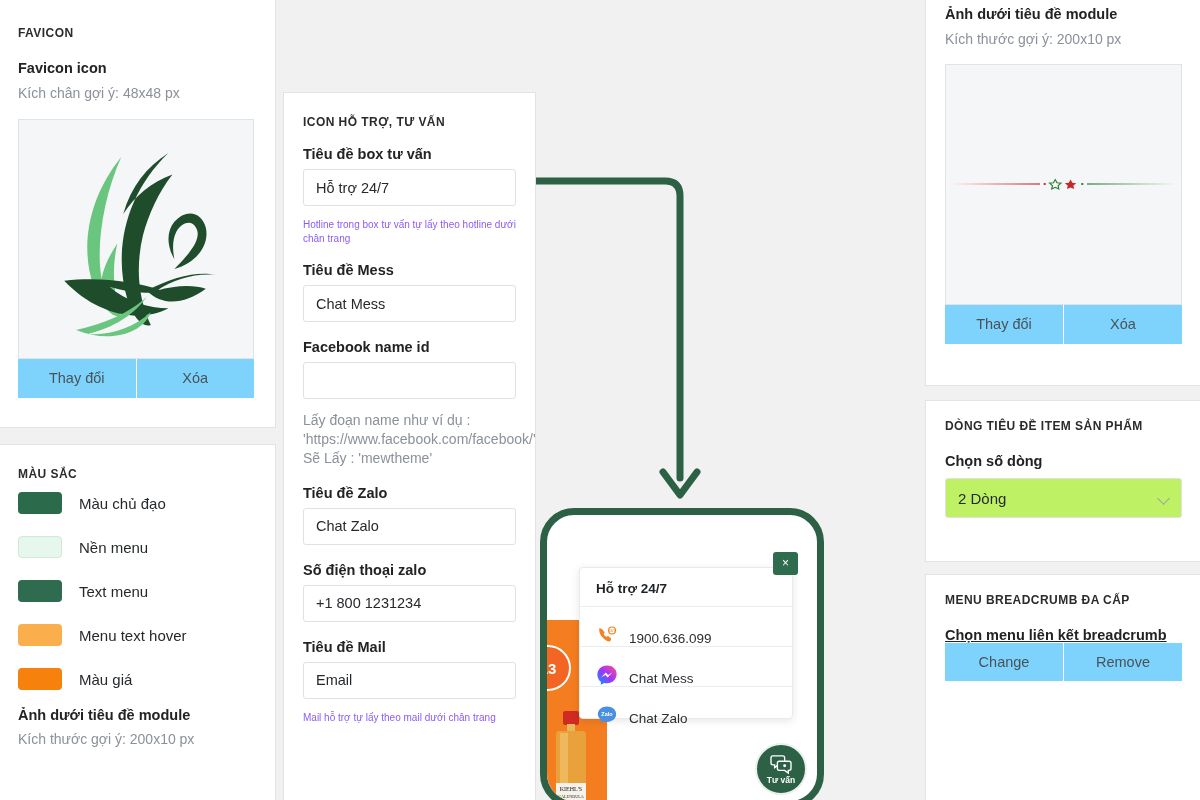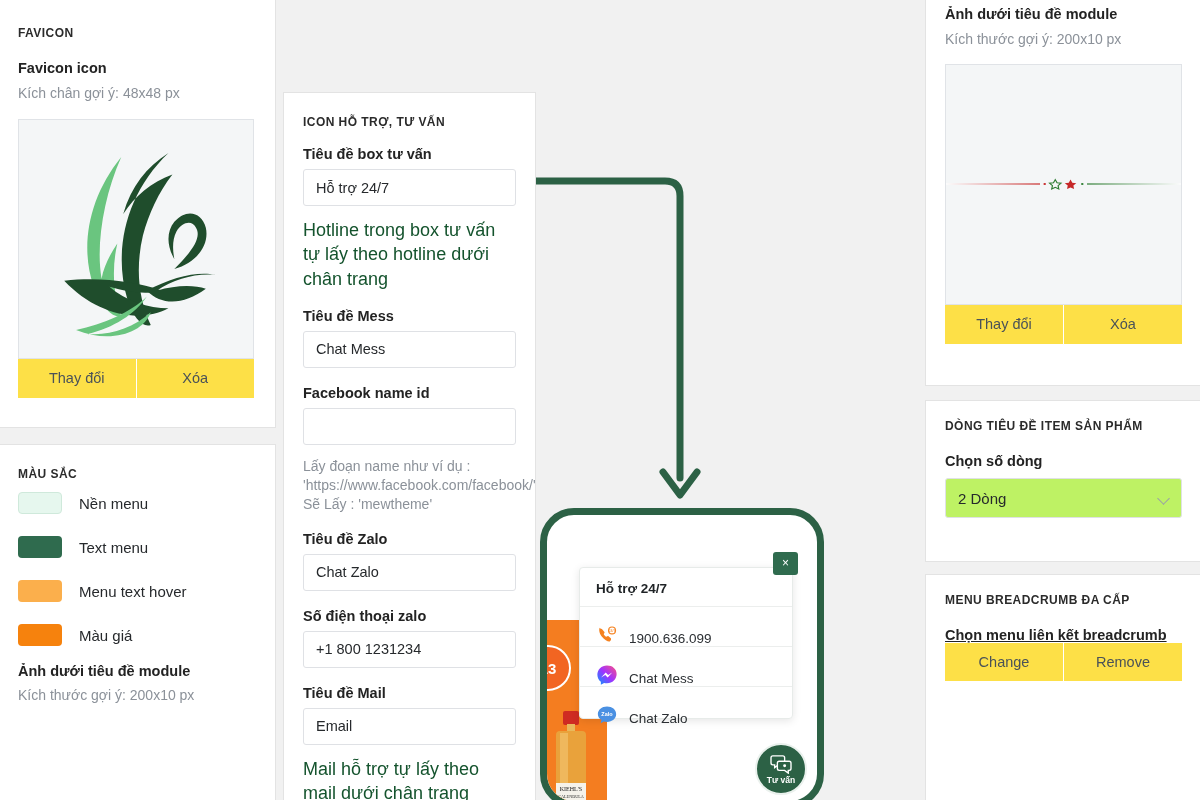--- a/index.html
+++ b/index.html
@@ -21,37 +21,37 @@
     font-size: 12px; font-weight: 700; letter-spacing: .45px;
     color: #2b2b2b; text-transform: uppercase;
   }
   .field-label {
     font-size: 14.5px; font-weight: 700; color: #232323;
   }
   .hint {
     font-size: 14px; color: #8b9199; line-height: 1.35;
   }
   .note {
-    font-size: 18px; color: #14532d; line-height: 1.35;
+    font-size: 10px; color: #8b5cf6; line-height: 1.35;
   }
   .txtinput {
     width: 100%; height: 37px;
     border: 1px solid #dfe1e5; border-radius: 3px;
     background: #fff; padding: 0 12px;
     font-family: "Liberation Sans", sans-serif;
     font-size: 14.5px; color: #26292c; outline: none;
   }
   .txtinput::placeholder { color: #9aa0a6; }
 
   
   .imgframe {
     border: 1px solid #e0e3e7; background: #f4f6f7;
     position: relative; overflow: hidden;
   }
-  .btnbar { display: flex; background: #fde047; }
+  .btnbar { display: flex; background: #7dd3fc; }
   .btnbar button {
     flex: 1 1 50%; border: 0; background: transparent;
     height: 100%; cursor: pointer;
     font-family: "Liberation Sans", sans-serif;
     font-size: 14.5px; color: #4a5258;
   }
   .btnbar .sep { width: 1px; background: #ffffff; }
 
   
   #favicon-card { left: -2px; top: -2px; width: 278px; height: 430px; border-top: 0; border-left: 0; }
@@ -178,20 +178,24 @@
         <div class="sep"></div>
         <button>Xóa</button>
       </div>
     </div>
   </div>
 
   <div class="card" id="color-card">
     <div class="inner">
       <div class="section-title">MÀU SẮC</div>
 
+      <div class="color-row">
+        <div class="swatch" style="background:#2b6b4c"></div>
+        <div class="color-name">Màu chủ đạo</div>
+      </div>
       <div class="color-row">
         <div class="swatch" style="background:#e6f7ee;border:1px solid #cfe9db"></div>
         <div class="color-name">Nền menu</div>
       </div>
       <div class="color-row">
         <div class="swatch" style="background:#2f6b4e"></div>
         <div class="color-name">Text menu</div>
       </div>
       <div class="color-row">
         <div class="swatch" style="background:#fbaf4c"></div>

